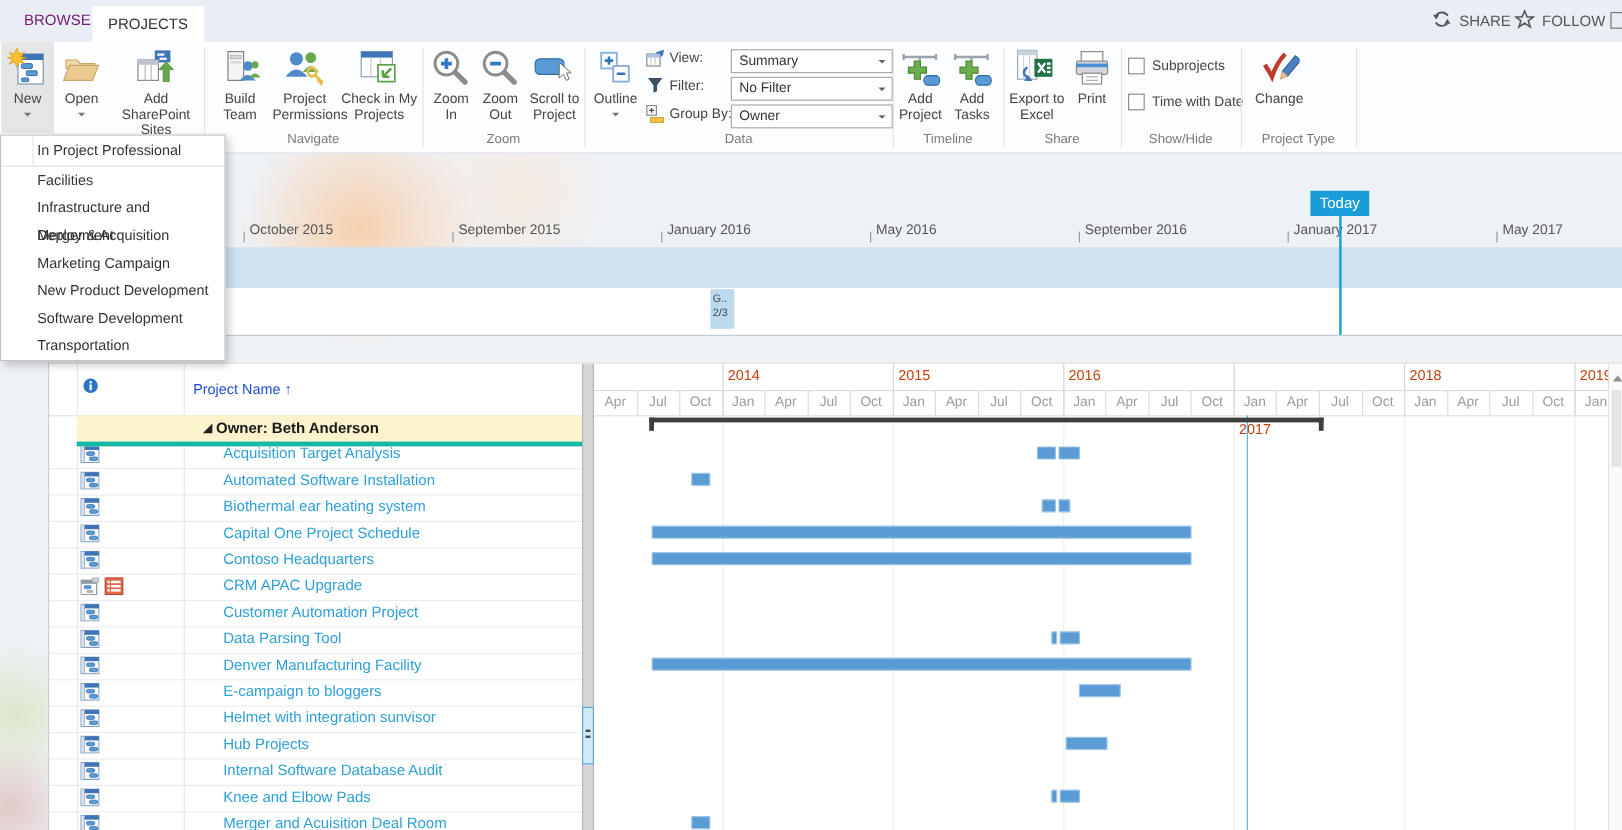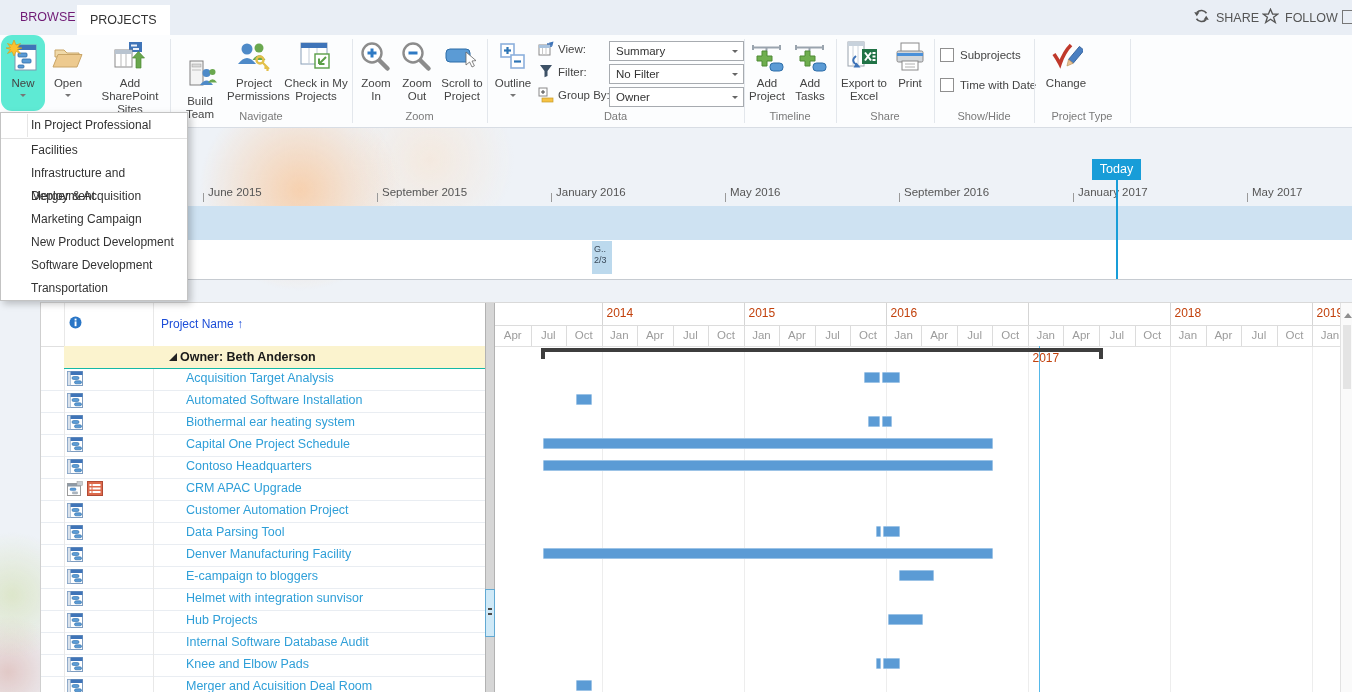--- a/index.html
+++ b/index.html
@@ -21,21 +21,21 @@
   .tab.browse{left:20px;top:0;}
   .tab.projects{left:77px;top:5px;height:30px;line-height:30px;padding:0 13px;background:#fff;color:#333;}
   .suite-act{top:0;height:35px;display:flex;align-items:center;gap:6px;font-size:12.5px;color:#555;cursor:pointer;}
   .corner-ic{right:-4px;top:10px;width:12px;height:12px;border:1.5px solid #777;background:#e9eef5;}
 
   
   .ribbon{left:0;top:35px;width:1352px;height:92px;background:#fcfdfe;border-bottom:1px solid #d8dde4;}
   .rbtn{position:absolute;top:1px;text-align:center;color:#444;font-size:11.5px;line-height:13px;cursor:pointer;}
   .rbtn .ico{height:38px;display:flex;align-items:flex-end;justify-content:center;}
   .rbtn .cap{margin-top:3px;}
-  .rbtn.hl{background:#5eead4;top:0;padding-top:1px;height:75px;border-radius:11px;}
+  .rbtn.hl{background:#e5e5e5;top:0;padding-top:1px;height:75px;}
   .caret{width:0;height:0;border:3.5px solid transparent;border-top-color:#767676;margin:4px auto 0;}
   .vdiv{position:absolute;top:4px;height:84px;width:1px;background:#e3e7ec;}
   .grp-lbl{position:absolute;top:75px;font-size:11px;color:#7a7a7a;text-align:center;}
   .drow{position:absolute;left:538px;height:20px;}
   .drow .dlbl{position:absolute;left:20px;top:2px;font-size:11.5px;color:#444;white-space:nowrap;}
   .rsel{position:absolute;left:71px;top:0;width:127px;height:18px;background:#fff;border:1px solid #a7abb0;
         font-size:11.5px;line-height:18px;padding-left:6px;color:#333;cursor:pointer;}
   .rsel .selcaret{position:absolute;right:5px;top:8px;width:0;height:0;border:3.5px solid transparent;border-top-color:#666;}
   .cbrow{position:absolute;left:940px;display:flex;align-items:center;gap:6px;font-size:11.5px;color:#444;cursor:pointer;}
   .cbox{width:12px;height:12px;background:#fff;border:1px solid #8f8f8f;}
@@ -60,21 +60,21 @@
                font-size:12.5px;line-height:21px;text-align:center;}
   .today-line-tl{left:1116px;top:180px;width:2px;height:99px;background:#189dd8;}
 
   
   .pc{left:40px;top:302px;width:1312px;height:390px;background:#fff;
       border-top:1px solid #d9d9d9;border-left:1px solid #cfcfcf;overflow:hidden;}
   .colline{position:absolute;top:0;width:1px;height:390px;background:#e8e8e8;z-index:2;}
   .hdrline{left:0;top:43px;width:1299px;height:1px;background:#e0e0e0;z-index:2;}
   .col-hdr{left:120px;top:14px;font-size:12px;color:#1d4ed8;z-index:3;}
   .group-row{left:23px;top:43px;width:421px;height:22px;background:#fbf3ce;z-index:3;
-             border-bottom:1px solid #14b8a6;}
+             border-bottom:4px solid #14b8a6;}
   .group-tri{position:absolute;left:105px;top:7px;width:0;height:0;
              border-top:8px solid transparent;border-right:8px solid #222;}
   .group-txt{position:absolute;left:116px;top:4px;font-size:12.5px;font-weight:bold;color:#1a1a1a;white-space:nowrap;}
   .trow{position:absolute;left:0;width:444px;height:22px;border-bottom:1px solid #e9edf2;z-index:1;}
   .trow .pname{position:absolute;left:145px;top:3px;font-size:12.5px;color:#2f9fd8;cursor:pointer;white-space:nowrap;}
   .trow .ricon{position:absolute;top:3px;}
   .splitter{left:444px;top:0;width:8px;height:390px;background:#d6d6d6;
             border-left:1px solid #b2b2b2;border-right:1px solid #b2b2b2;z-index:4;cursor:col-resize;}
   .split-handle{position:absolute;left:-1px;top:286px;width:8px;height:46px;background:#cfe9f7;border:1px solid #62a9d2;}
   .split-handle .dash{position:absolute;left:2px;width:4px;height:1.5px;background:#4a4a4a;}
@@ -160,21 +160,21 @@
             <line x1="9" y1="14" x2="9" y2="27" stroke="#b9b9b9"></line>
             <line x1="14" y1="14" x2="14" y2="27" stroke="#b9b9b9"></line>
             <path d="M24 28 L24 18 L20.5 18 L26.5 11.5 L32.5 18 L29 18 L29 28 Z" fill="#69a74e" stroke="#4e8a34" stroke-width="0.7"></path>
           </svg>
       </div>
       <div class="cap">Add SharePoint Sites</div>
     </div>
 
     <div class="vdiv" style="left:170px;"></div>
 
-    <div class="rbtn" style="left:175px;width:50px;margin-top:18px;">
+    <div class="rbtn" style="left:175px;width:50px;">
       <div class="ico">
         <svg width="34" height="34" viewBox="0 0 34 34">
             <rect x="7" y="3" width="13" height="24" fill="#f4f4f4" stroke="#808080"></rect>
             <rect x="9" y="6" width="9" height="3" fill="#d9d9d9" stroke="#9a9a9a" stroke-width="0.5"></rect>
             <rect x="9" y="11" width="9" height="2" fill="#d9d9d9"></rect>
             <circle cx="23.5" cy="15" r="4" fill="#4e8ac8"></circle>
             <path d="M17 27 q6.5 -9 13 0 z" fill="#4e8ac8"></path>
             <circle cx="29.5" cy="14" r="3" fill="#6aa84f"></circle>
             <path d="M25 24.5 q4.5 -6.5 9 0 z" fill="#6aa84f"></path>
           </svg>
@@ -394,21 +394,21 @@
       <div class="mi">Merger &amp; Acquisition</div>
       <div class="mi">Marketing Campaign</div>
       <div class="mi">New Product Development</div>
       <div class="mi">Software Development</div>
       <div class="mi">Transportation</div>
     </div>
 
   <div>
     <div id="tl-dates">
         <div class="tl-tick" style="left: 203px;"></div>
-        <div class="tl-date" style="left: 208px;">June 2015</div>
+        <div class="tl-date" style="left: 208px;">October 2015</div>
         <div class="tl-tick" style="left: 377px;"></div>
         <div class="tl-date" style="left: 382px;">September 2015</div>
         <div class="tl-tick" style="left: 551px;"></div>
         <div class="tl-date" style="left: 556px;">January 2016</div>
         <div class="tl-tick" style="left: 725px;"></div>
         <div class="tl-date" style="left: 730px;">May 2016</div>
         <div class="tl-tick" style="left: 899px;"></div>
         <div class="tl-date" style="left: 904px;">September 2016</div>
         <div class="tl-tick" style="left: 1073px;"></div>
         <div class="tl-date" style="left: 1078px;">January 2017</div>

